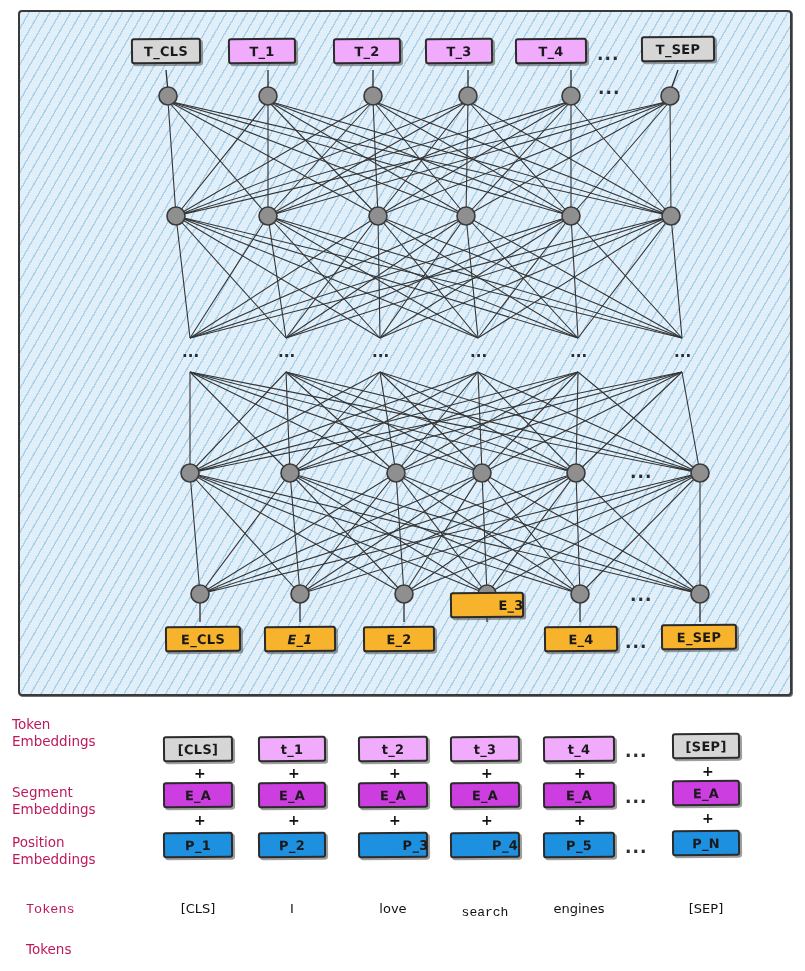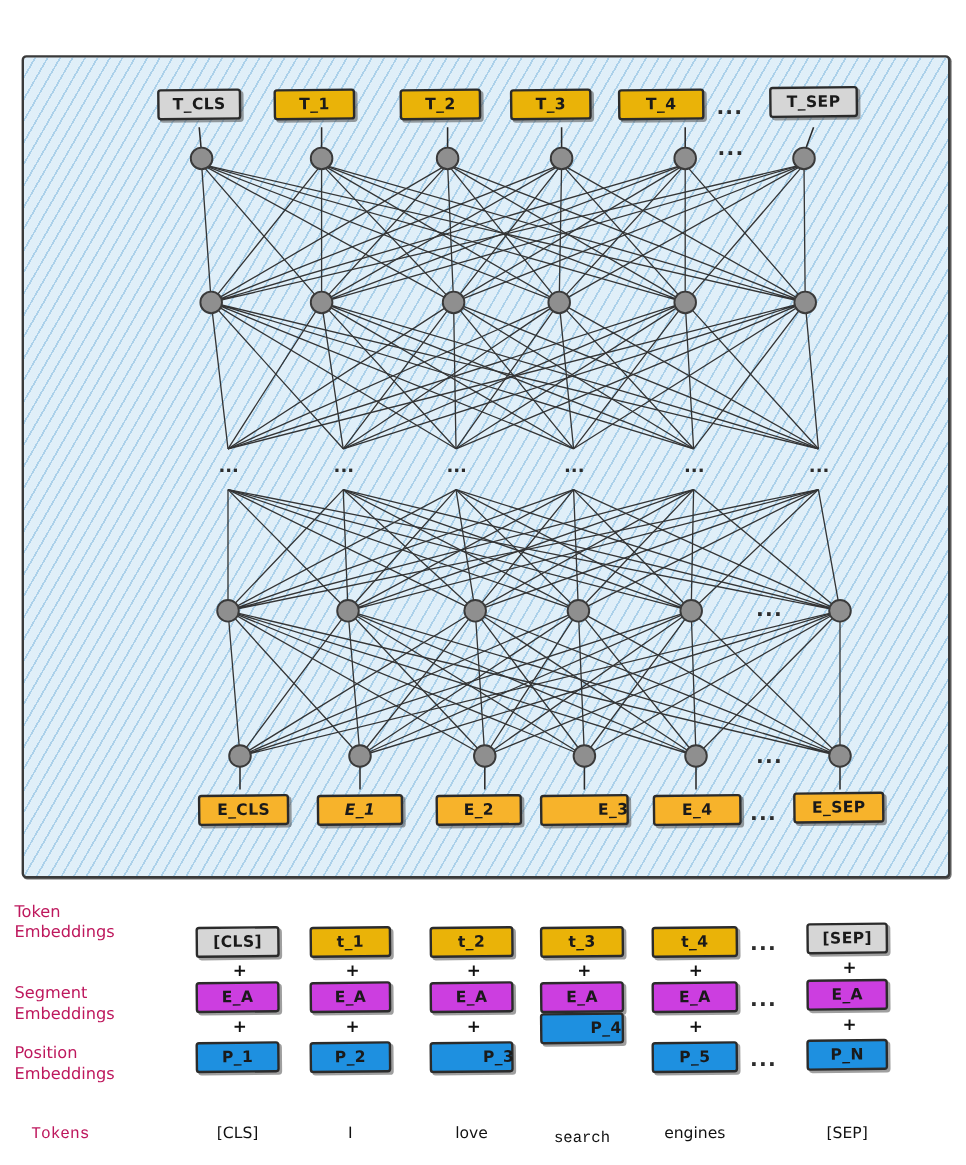--- a/index.html
+++ b/index.html
@@ -13,21 +13,20 @@
     position: relative;
     font-family: "DejaVu Sans", sans-serif;
     overflow: hidden;
   }
 
   #root {
     position: absolute;
     left: 0; top: 0;
     width: 805px;
     height: 730px;
-    margin-top: 36px;
   }
 
   
   .panel {
     position: absolute;
     left: 18px;
     top: 10px;
     width: 770px;
     height: 682px;
     border: 2.5px solid #3a3a3a;
@@ -63,21 +62,21 @@
     align-items: center;
     justify-content: center;
     font-family: "DejaVu Sans", sans-serif;
     font-size: 13px;
     font-weight: 700;
     color: #1a1a1a;
     letter-spacing: 0.3px;
     box-shadow: 2px 2px 0 rgba(80,80,80,0.55);
     transform: rotate(-0.6deg);
   }
-  .chip.red    { background: #eab308; }
+  .chip.red    { background: #f0abfc; }
   .chip.grey   { background: #d6d6d6; }
   .chip.orange { background: #f7b32b; }
   .chip.purple { background: #cc3ee0; }
   .chip.blue   { background: #1e90e0; }
 
   .ellipsis {
     position: absolute;
     font-size: 17px;
     font-weight: 700;
     color: #2b2b2b;
@@ -231,21 +230,21 @@
   <div class="dots-col" style="left:470px; top:343px;">...</div>
   <div class="dots-col" style="left:570px; top:343px;">...</div>
   <div class="dots-col" style="left:674px; top:343px;">...</div>
 
   <div class="ellipsis" style="left:630px; top:462px;">...</div>
   <div class="ellipsis" style="left:630px; top:585px;">...</div>
 
   <div class="chip orange" style="left:165px; top:626px; width:76px; height:26px;">E_CLS</div>
   <div class="chip orange" style="left:264px; top:626px; width:72px; height:26px;font-style:italic;">E_1</div>
   <div class="chip orange" style="left:363px; top:626px; width:72px; height:26px;">E_2</div>
-  <div class="chip orange" style="left:450px; top:626px; width:74px; height:26px;padding-left:48px;">E_3</div>
+  <div class="chip orange" style="left:450px; top:592px; width:74px; height:26px;padding-left:48px;">E_3</div>
   <div class="chip orange" style="left:544px; top:626px; width:74px; height:26px;">E_4</div>
   <div class="ellipsis" style="left:625px; top:632px;">...</div>
   <div class="chip orange" style="left:661px; top:624px; width:76px; height:26px;">E_SEP</div>
 
   <div class="row-label" style="left:12px; top:716px;">Token
 Embeddings</div>
   <div class="chip grey" style="left:163px; top:736px; width:70px; height:26px;">[CLS]</div>
   <div class="chip red" style="left:258px; top:736px; width:68px; height:26px;">t_1</div>
   <div class="chip red" style="left:358px; top:736px; width:70px; height:26px;">t_2</div>
   <div class="chip red" style="left:450px; top:736px; width:70px; height:26px;">t_3</div>
@@ -275,21 +274,21 @@
   <div class="plus" style="left:389px; top:812px;">+</div>
   <div class="plus" style="left:481px; top:812px;">+</div>
   <div class="plus" style="left:574px; top:812px;">+</div>
   <div class="plus" style="left:702px; top:810px;">+</div>
 
   <div class="row-label" style="left:12px; top:834px;">Position
 Embeddings</div>
   <div class="chip blue" style="left:163px; top:832px; width:70px; height:26px;">P_1</div>
   <div class="chip blue" style="left:258px; top:832px; width:68px; height:26px;">P_2</div>
   <div class="chip blue" style="left:358px; top:832px; width:70px; height:26px;padding-left:45px;">P_3</div>
-  <div class="chip blue" style="left:450px; top:808px; width:70px; height:26px;padding-left:40px;">P_4</div>
+  <div class="chip blue" style="left:450px; top:832px; width:70px; height:26px;padding-left:40px;">P_4</div>
   <div class="chip blue" style="left:543px; top:832px; width:72px; height:26px;">P_5</div>
   <div class="ellipsis" style="left:625px; top:837px;">...</div>
   <div class="chip blue" style="left:672px; top:830px; width:68px; height:26px;">P_N</div>
 
   <div class="row-label" style="left:26px; top:901px;font-family:Liberation Mono, monospace;">Tokens</div>
   <div class="token-text" style="left:163px; top:901px; width:70px;">[CLS]</div>
   <div class="token-text" style="left:258px; top:901px; width:68px;">I</div>
   <div class="token-text" style="left:358px; top:901px; width:70px;">love</div>
   <div class="token-text" style="left:450px; top:905px; width:70px;font-family:Liberation Mono, monospace;">search</div>
   <div class="token-text" style="left:543px; top:901px; width:72px;">engines</div>

